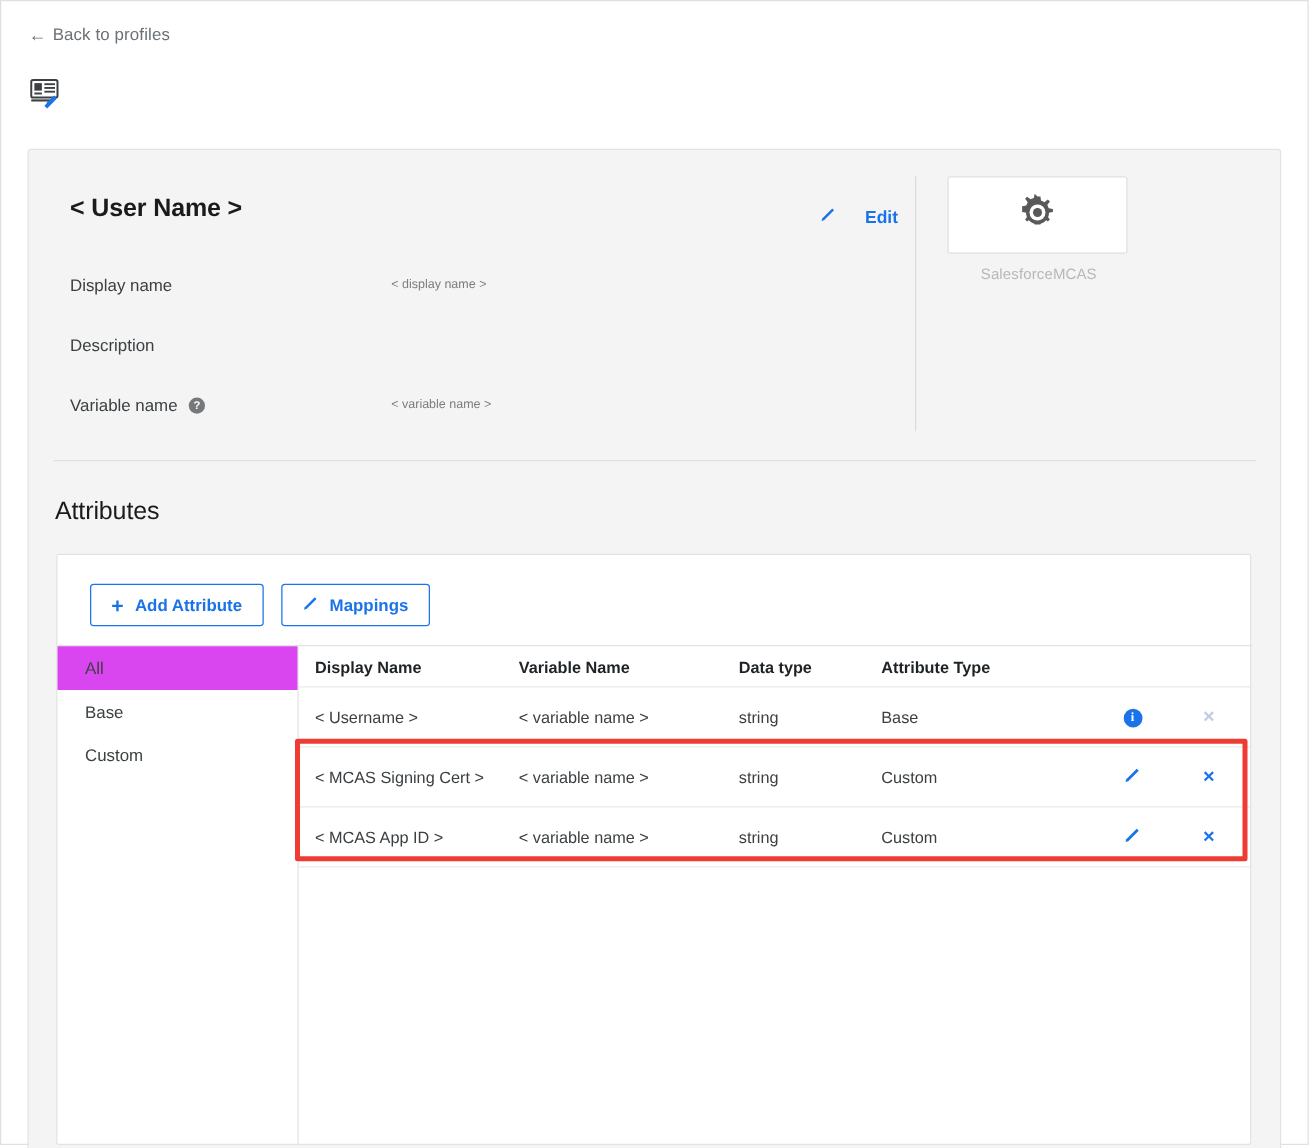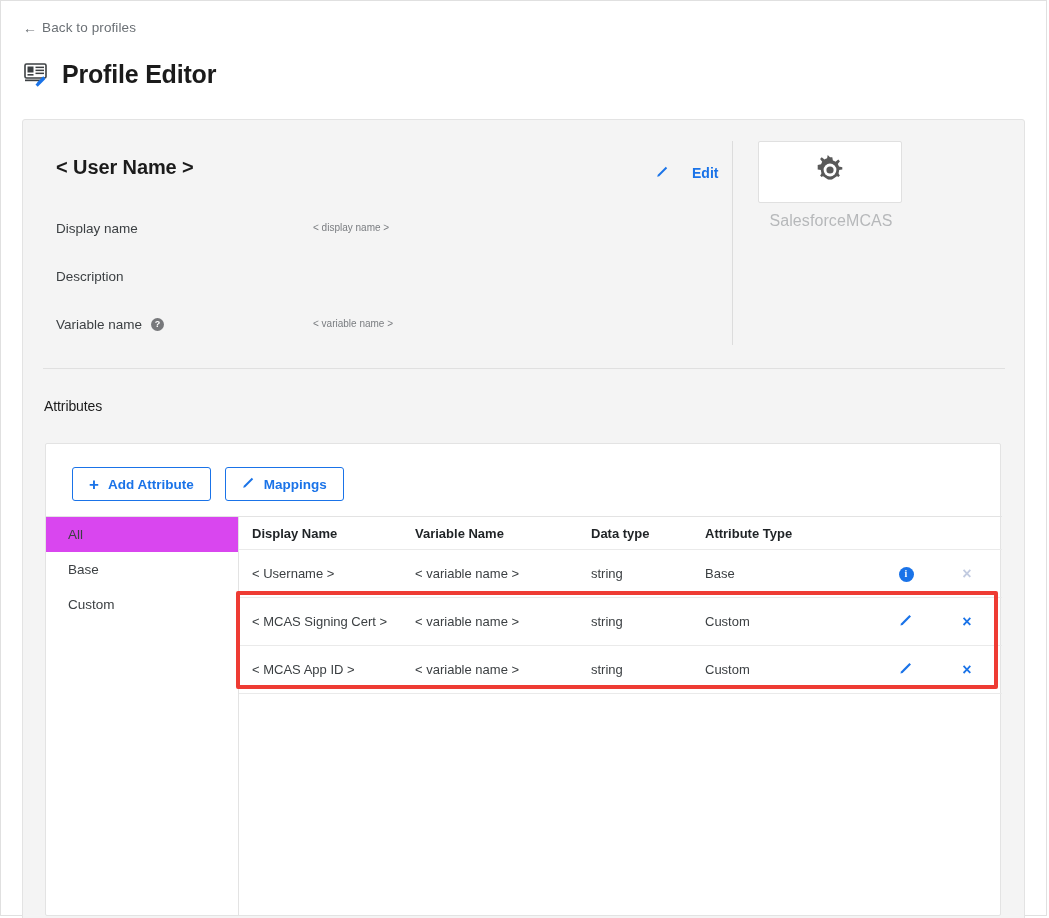--- a/index.html
+++ b/index.html
@@ -162,41 +162,41 @@
     background: #ffffff;
     border: 1px solid #e0e0e0;
     border-radius: 2px;
     display: flex;
     align-items: center;
     justify-content: center;
     box-sizing: border-box;
   }
   .app-tile-label {
     margin-top: 9px;
-    font-size: 16px;
+    font-size: 12px;
     color: #b6b8ba;
     letter-spacing: 0.1px;
   }
 
   
   .section-divider {
     position: absolute;
     left: 20px;
     top: 248px;
     width: 962px;
     height: 1px;
     background: #e0e0e0;
   }
 
   
   .attributes-title {
     position: absolute;
     left: 21px;
     top: 278px;
-    font-size: 14px;
+    font-size: 20px;
     font-weight: normal;
     color: #1b1b1b;
     letter-spacing: -0.1px;
   }
   .attributes-panel {
     position: absolute;
     left: 22px;
     top: 323px;
     width: 956px;
     height: 473px;
@@ -342,21 +342,20 @@
         <rect x="5.5" y="7.5" width="6" height="6" fill="#3c4043"></rect>
         <rect x="5.5" y="15" width="6" height="1.6" fill="#3c4043"></rect>
         <rect x="13.5" y="7.6" width="8.5" height="1.5" fill="#3c4043"></rect>
         <rect x="13.5" y="10.6" width="8.5" height="1.5" fill="#3c4043"></rect>
         <rect x="13.5" y="13.6" width="8.5" height="1.5" fill="#3c4043"></rect>
         <rect x="3" y="20.5" width="15" height="1.7" fill="#3c4043"></rect>
         <path d="M14 25.6 L22.5 17.1 L25 19.6 L16.5 28.1 Z" fill="#1a73e8" transform="scale(0.72) translate(7,7)"></path>
         <path d="M13.5 25.5 L21 18 L23.2 20.2 L15.7 27.7 Z" fill="#1a73e8"></path>
       </svg>
     </span>
-    <span class="page-title">Profile Editor</span>
   </div>
 
   <div class="content-card">
 
     <div class="summary">
       <div class="summary-name">&lt; User Name &gt;</div>
 
       <div class="edit-link">
         <span>
           <svg width="13" height="13" viewBox="0 0 13 13">

